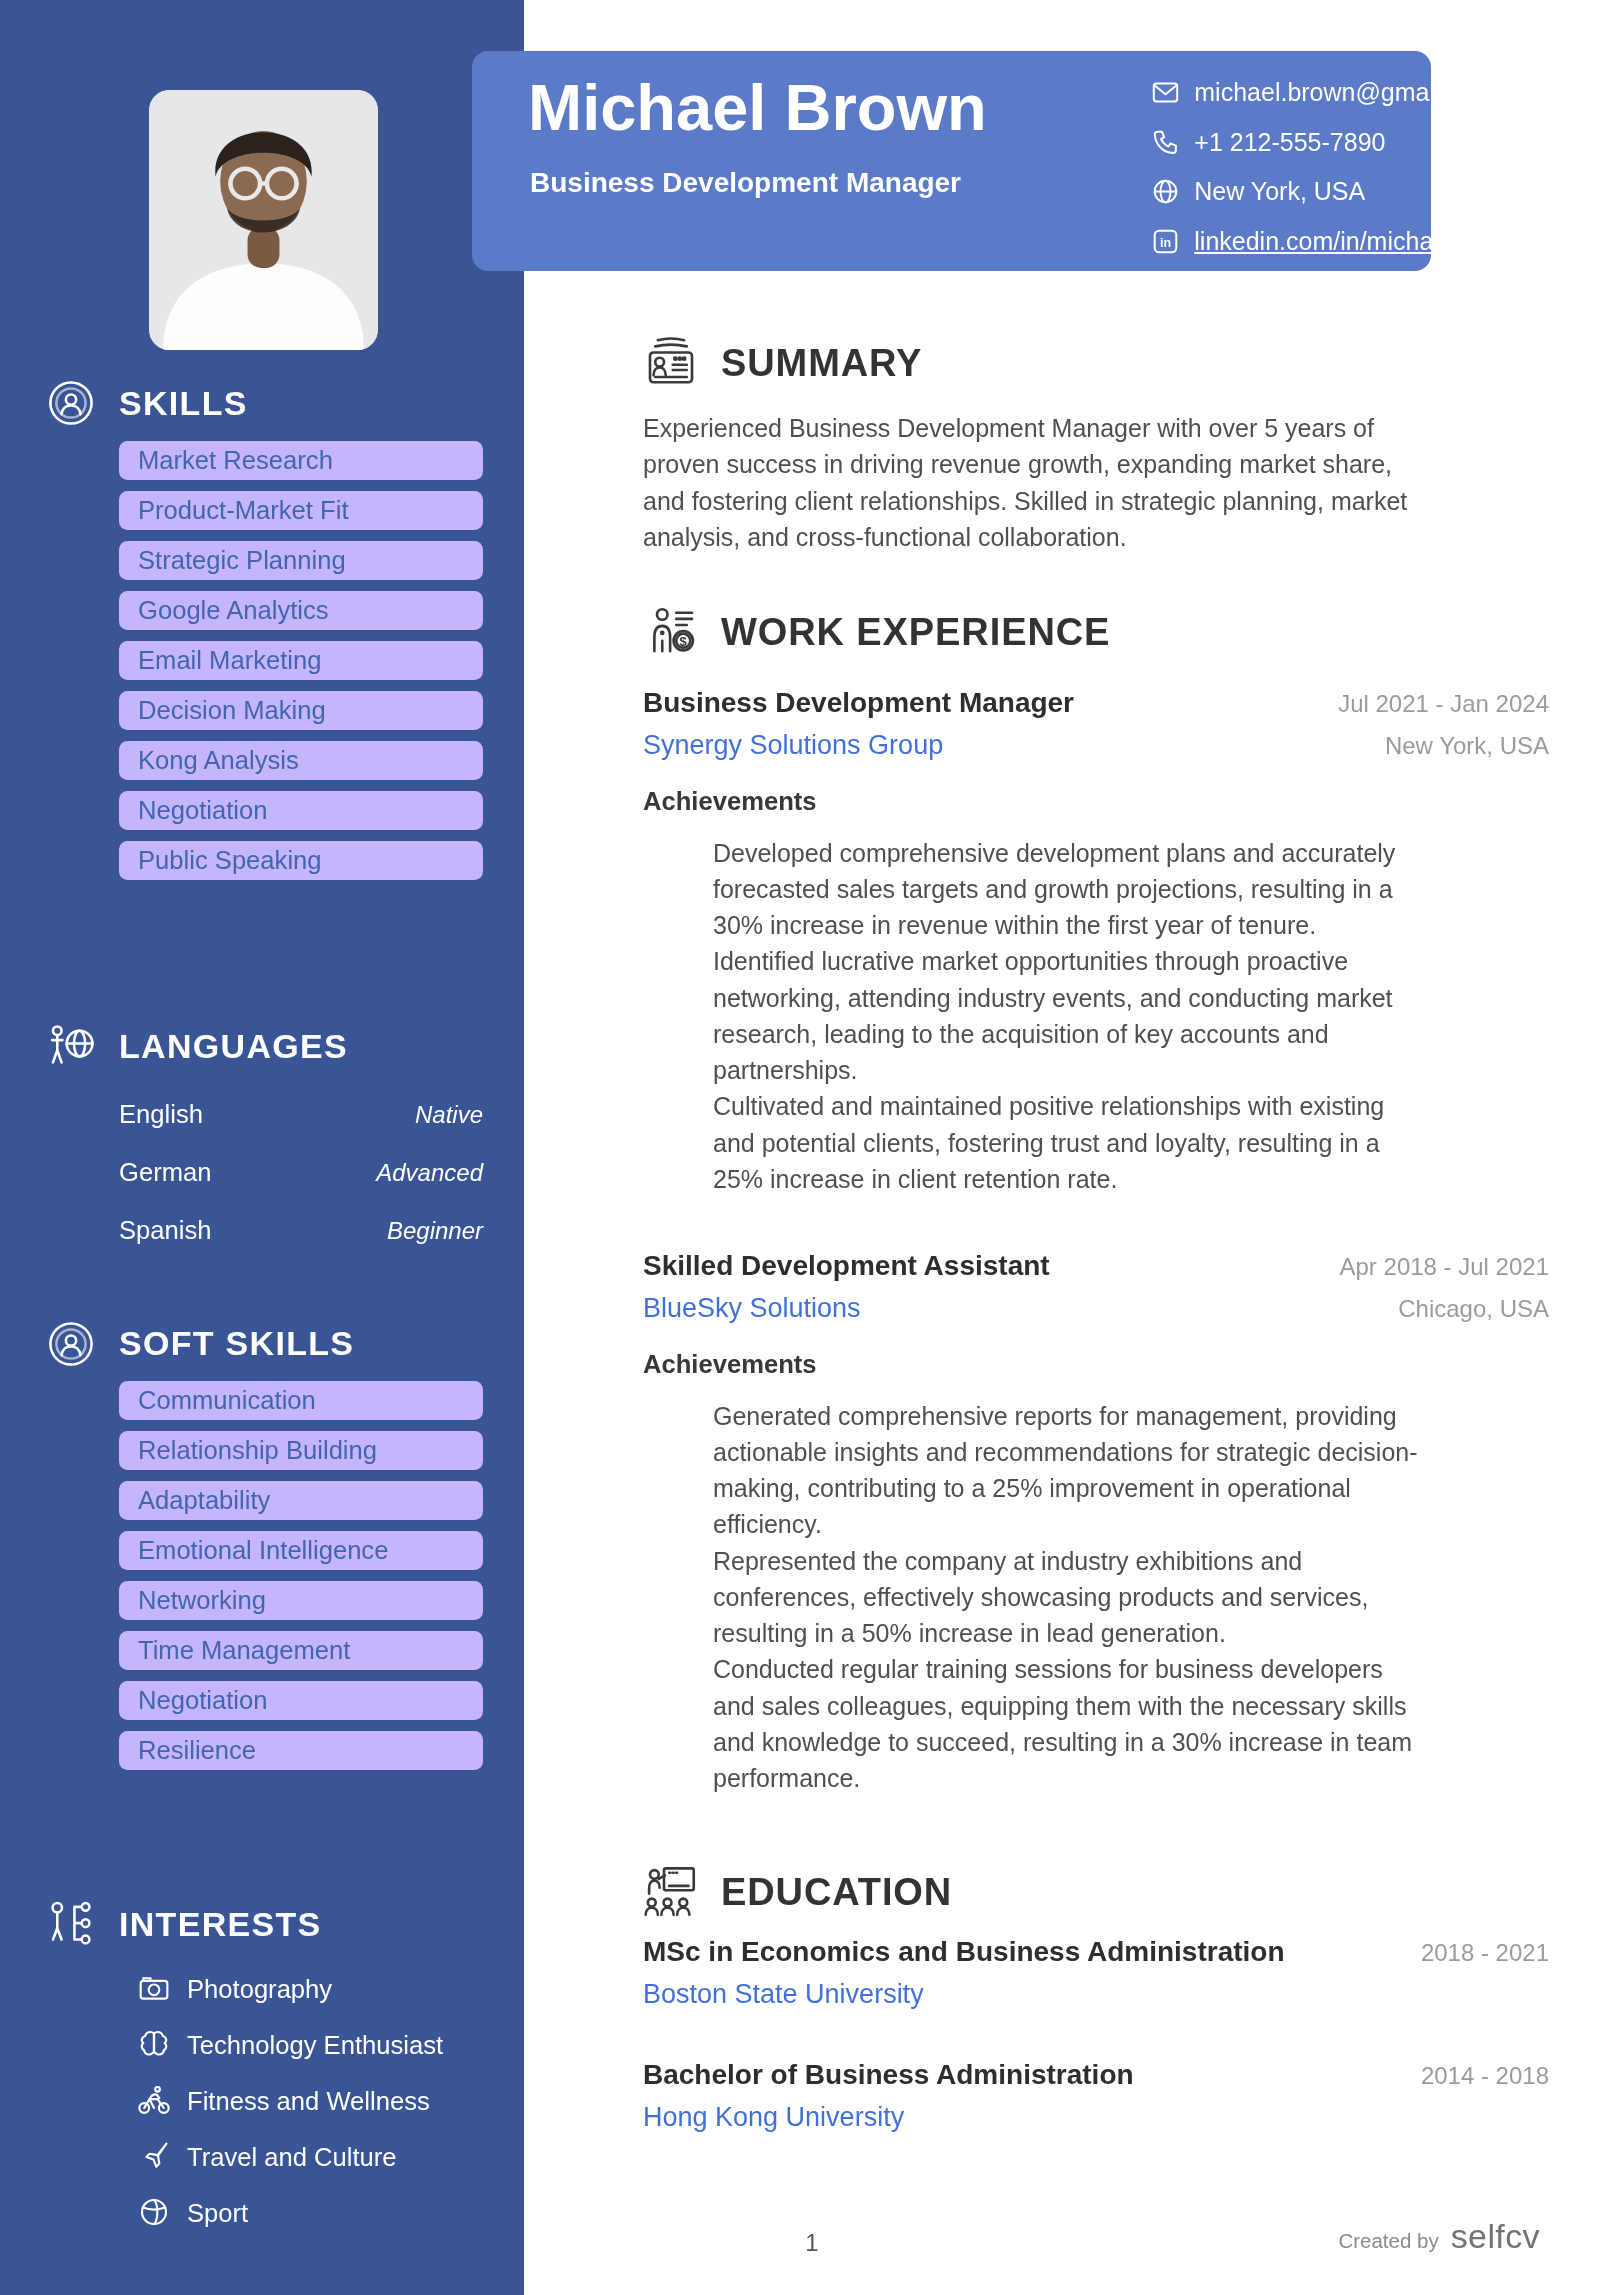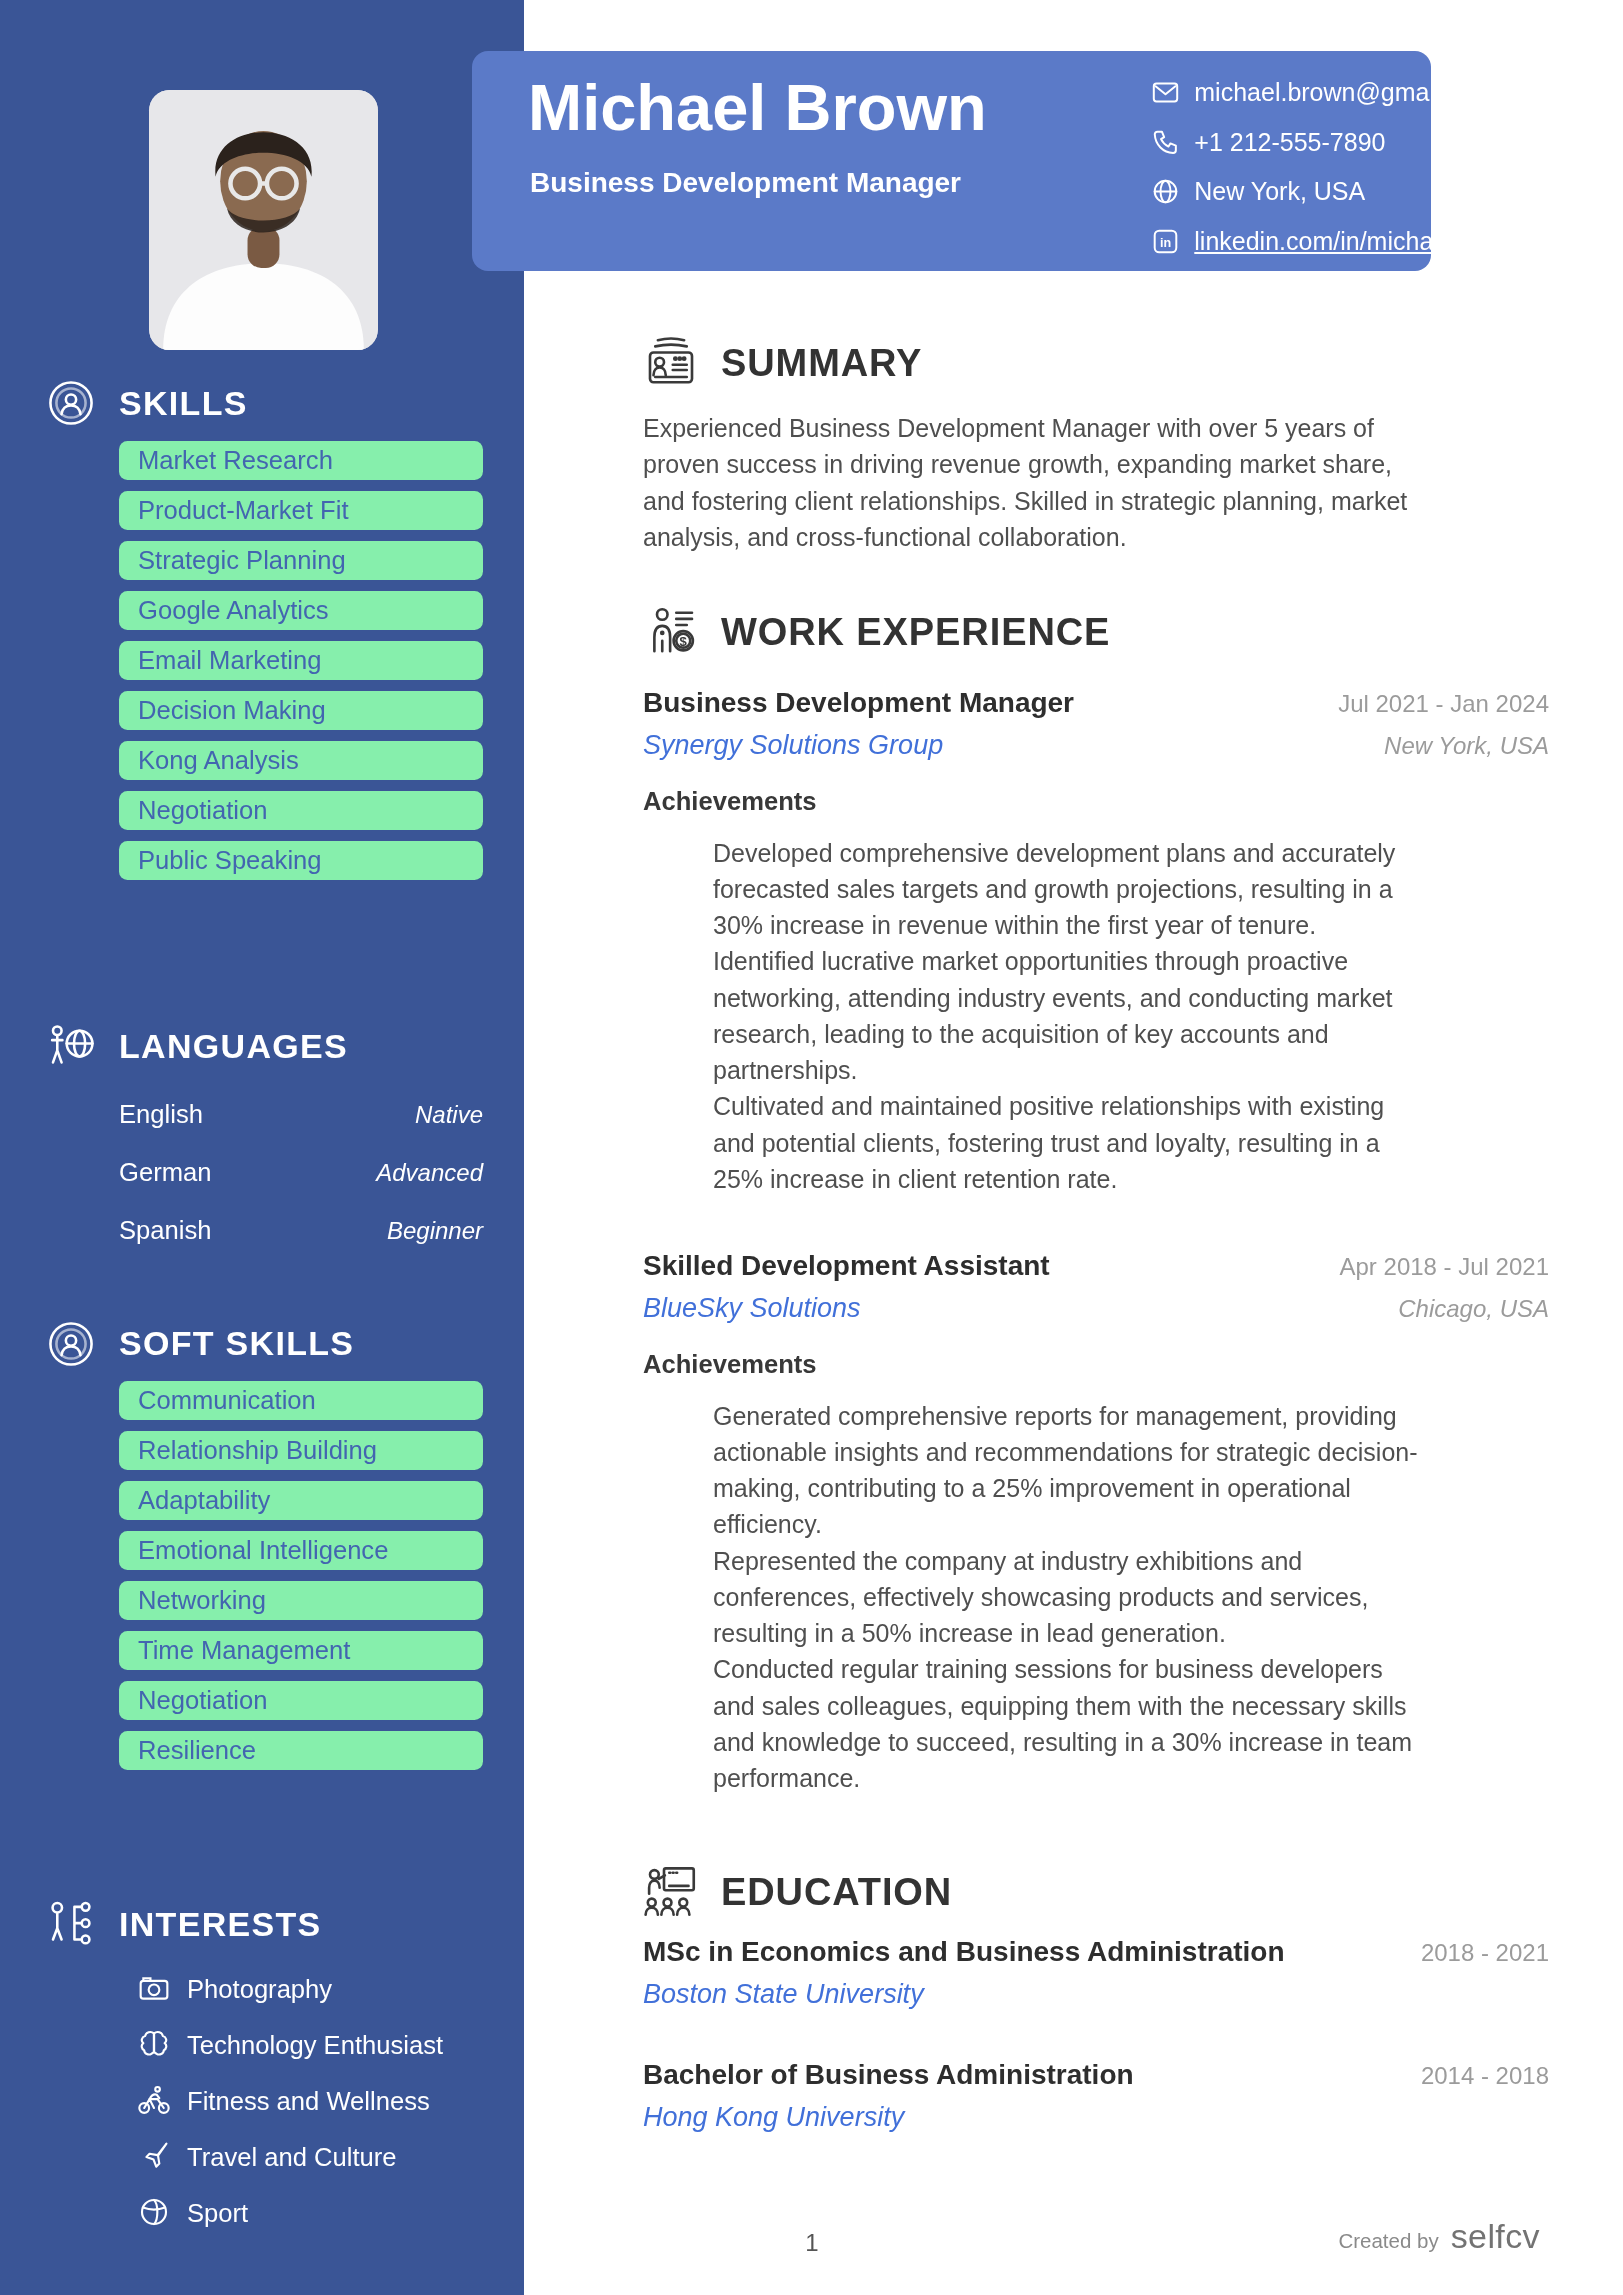--- a/index.html
+++ b/index.html
@@ -8,21 +8,21 @@
   
   .sidebar{position:absolute;left:0;top:0;width:524px;height:2295px;background:#3a5596;color:#fff;}
   .photo{position:absolute;left:149px;top:90px;width:229px;height:260px;border-radius:20.5px;
          background:#e7e7ea;overflow:hidden;}
   .photo svg{display:block;width:100%;height:100%;}
   .side-inner{padding-top:379px;}
   .side-head{display:flex;align-items:center;gap:24px;margin-left:47px;}
   .side-head svg{width:48px;height:48px;flex:none;}
   .side-head h2{font-size:34px;font-weight:700;letter-spacing:1.3px;margin:0;color:#fff;}
   .chips{margin:13.6px 41px 0 119px;}
-  .chip{height:39px;background:#86efac;border-radius:8.5px;color:#4365b0;font-size:25.6px;
+  .chip{height:39px;background:#c4b5fd;border-radius:8.5px;color:#4365b0;font-size:25.6px;
         display:flex;align-items:center;padding:0 19px;margin-bottom:11px;box-sizing:border-box;}
   .sec-langs{margin-top:143px;}
   .langs{margin:29px 41px 0 119px;}
   .lang-row{display:flex;justify-content:space-between;align-items:baseline;margin-bottom:29px;font-size:25.6px;gap:40px;}
   .lang-level{font-style:italic;font-size:24px;}
   .sec-soft{margin-top:75px;}
   .sec-interests{margin-top:130px;}
   .interests{margin:24px 34px 0 138px;}
   .int-row{display:flex;align-items:flex-end;gap:17px;margin-bottom:24px;font-size:25.6px;}
   .int-row svg{width:32px;height:32px;flex:none;}
@@ -38,21 +38,21 @@
   
   .main{position:absolute;left:524px;top:0;width:1184px;padding:335px 0 0 119px;box-sizing:border-box;}
   .sec-head{display:flex;align-items:center;gap:22px;}
   .sec-head svg{width:56px;height:56px;flex:none;}
   .sec-head h2{font-size:38px;color:#333;letter-spacing:0.9px;margin:0;font-weight:700;}
   .summary p{margin:19px 0 0;width:783px;font-size:25px;line-height:1.45;color:#4f4f4f;}
   .sec-work{margin-top:49px;}
   .job{margin-top:27px;}
   .job2{margin-top:53px;}
   .jrow{display:flex;justify-content:space-between;align-items:baseline;width:906px;}
-  .jrow + .jrow{margin-top:11px;font-style:italic;}
+  .jrow + .jrow{margin-top:11px;}
   .role{font-size:28px;font-weight:700;color:#2e2e2e;}
   .muted{font-size:24px;color:#9b9b9b;}
   .link{font-size:27px;color:#4170d9;cursor:pointer;}
   .achv-label{margin-top:25.6px;font-size:25.6px;font-weight:700;color:#383838;}
   .achv{margin:19px 0 0 70px;width:711px;font-size:25px;line-height:1.45;color:#4f4f4f;}
   .achv p{margin:0;}
   .sec-edu{margin-top:68px;}
   .edu{margin-top:16px;}
   .edu2{margin-top:49px;}
   

